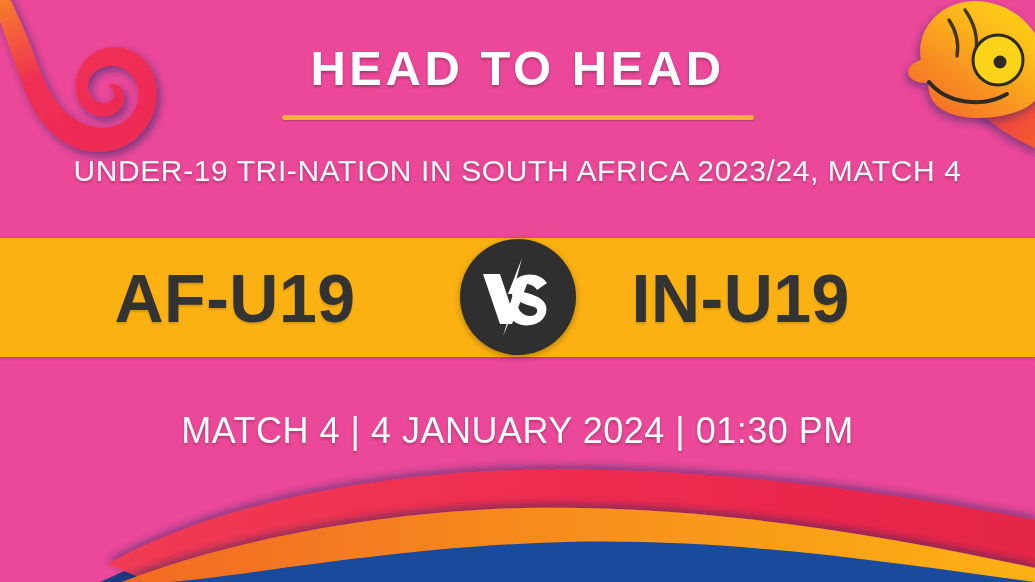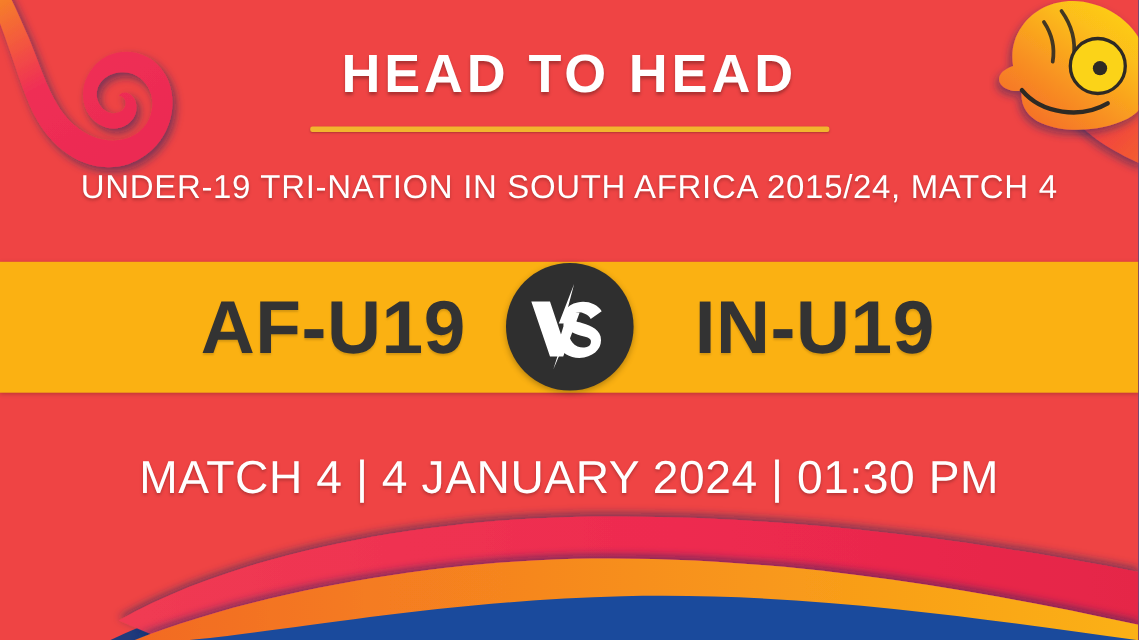--- a/index.html
+++ b/index.html
@@ -5,21 +5,21 @@
   * { margin:0; padding:0; box-sizing:border-box; }
   html, body {
     width:1035px; height:582px;
     overflow:hidden;
     background:#1a4a9c;
     font-family:"Liberation Sans", sans-serif;
   }
   #poster {
     position:relative;
     width:1035px; height:582px;
-    background:#ef4444;
+    background:#ec4899;
     overflow:hidden;
   }
 
   
   .deco { position:absolute; pointer-events:none; }
   #tail-topleft  { left:-8px;  top:-6px;  width:200px; height:190px; }
   #chameleon-topright { right:-4px; top:-10px; width:140px; height:180px; }
   #wave-bottom { left:0; bottom:0; width:1035px; height:130px; }
 
   
@@ -65,40 +65,40 @@
   }
   .team {
     color:#333333;
     font-size:68px;
     font-weight:bold;
     letter-spacing:0.5px;
     line-height:1;
     white-space:nowrap;
     text-shadow:0 2px 2px rgba(0,0,0,0.15);
   }
-  #team-left  { width:345px; text-align:right;  padding-right:36px; }
+  #team-left  { width:345px; text-align:left;  padding-right:36px; }
   #team-right { width:345px; text-align:left;   padding-left:56px; }
 
   #vs-badge {
     position:absolute;
     left:460px; top:239px;
     width:116px; height:116px;
     border-radius:50%;
     background:#2f2f2f;
     display:flex; align-items:center; justify-content:center;
     box-shadow:0 2px 6px rgba(0,0,0,0.3);
     z-index:4;
   }
 
   
   #matchline {
     position:absolute; left:0; top:410px; width:1035px;
     text-align:center;
     color:#ffffff;
-    font-size:42px;
+    font-size:36px;
     font-weight:300;
     letter-spacing:0.5px;
     text-shadow:0 2px 3px rgba(0,0,0,0.25);
   }
 </style>
 </head>
 <body>
 
 <div id="poster">
 
@@ -172,21 +172,21 @@
 
       <path fill="none" stroke="#2e2a24" stroke-width="4" stroke-linecap="round" d="M 30,92 C 48,114 84,118 108,104"></path>
     </svg>
   </div>
 
   <div id="header">
     <div id="title">HEAD TO HEAD</div>
     <div id="title-rule"></div>
   </div>
 
-  <div id="subtitle">UNDER-19 TRI-NATION IN SOUTH AFRICA 2015/24, MATCH 4</div>
+  <div id="subtitle">UNDER-19 TRI-NATION IN SOUTH AFRICA 2023/24, MATCH 4</div>
 
   <div id="band"></div>
 
   <div id="teams">
     <div class="team" id="team-left">AF-U19</div>
     <div style="width:116px"></div>
     <div class="team" id="team-right">IN-U19</div>
   </div>
 
   <div id="vs-badge">

